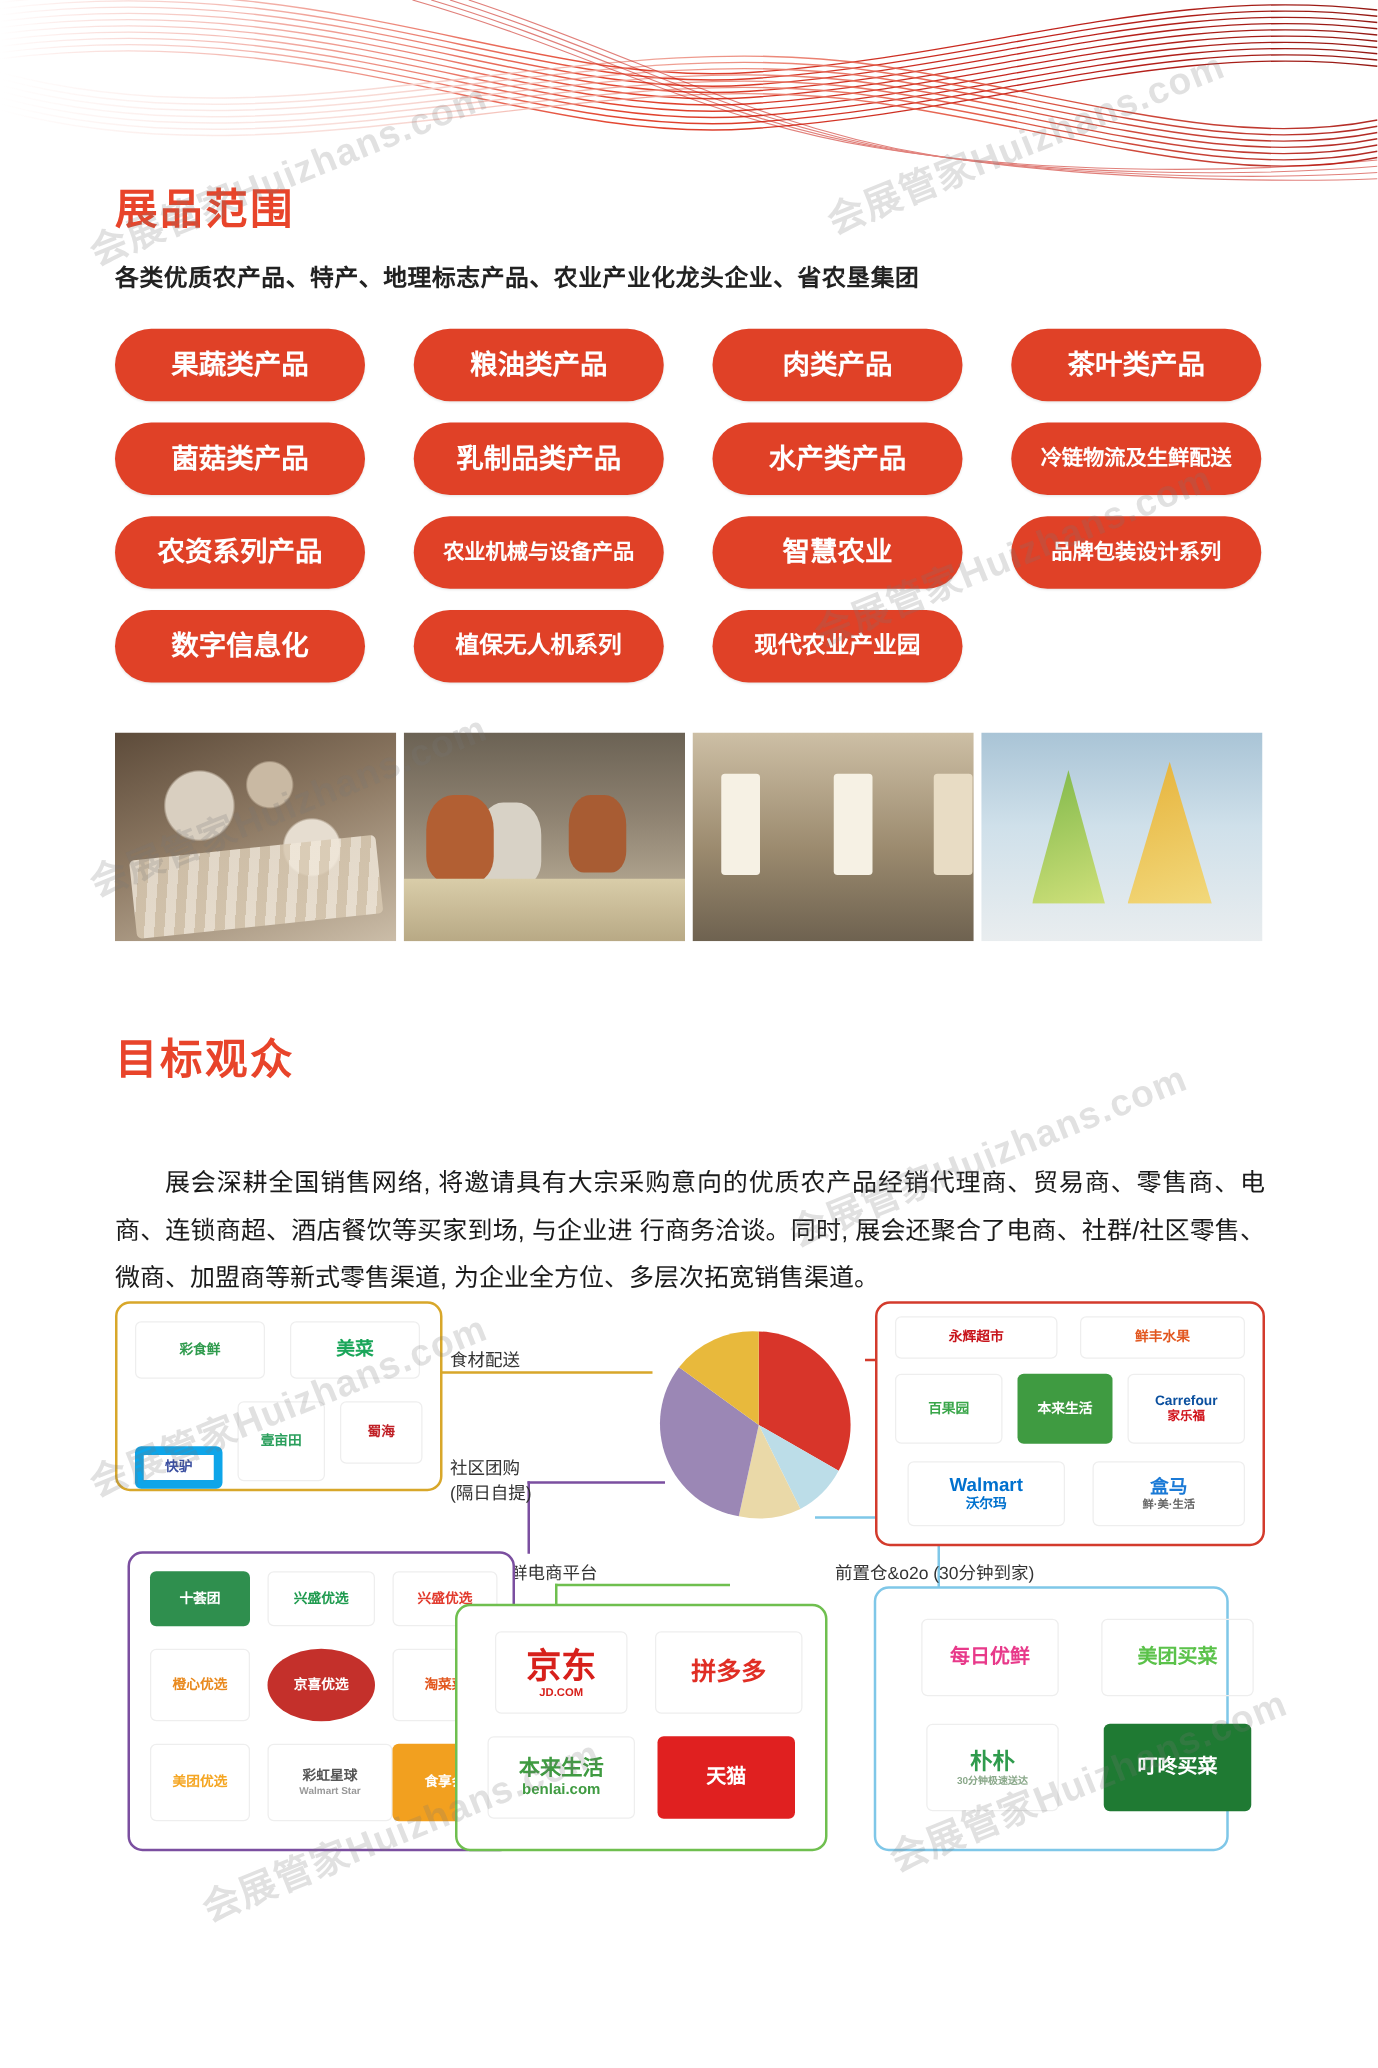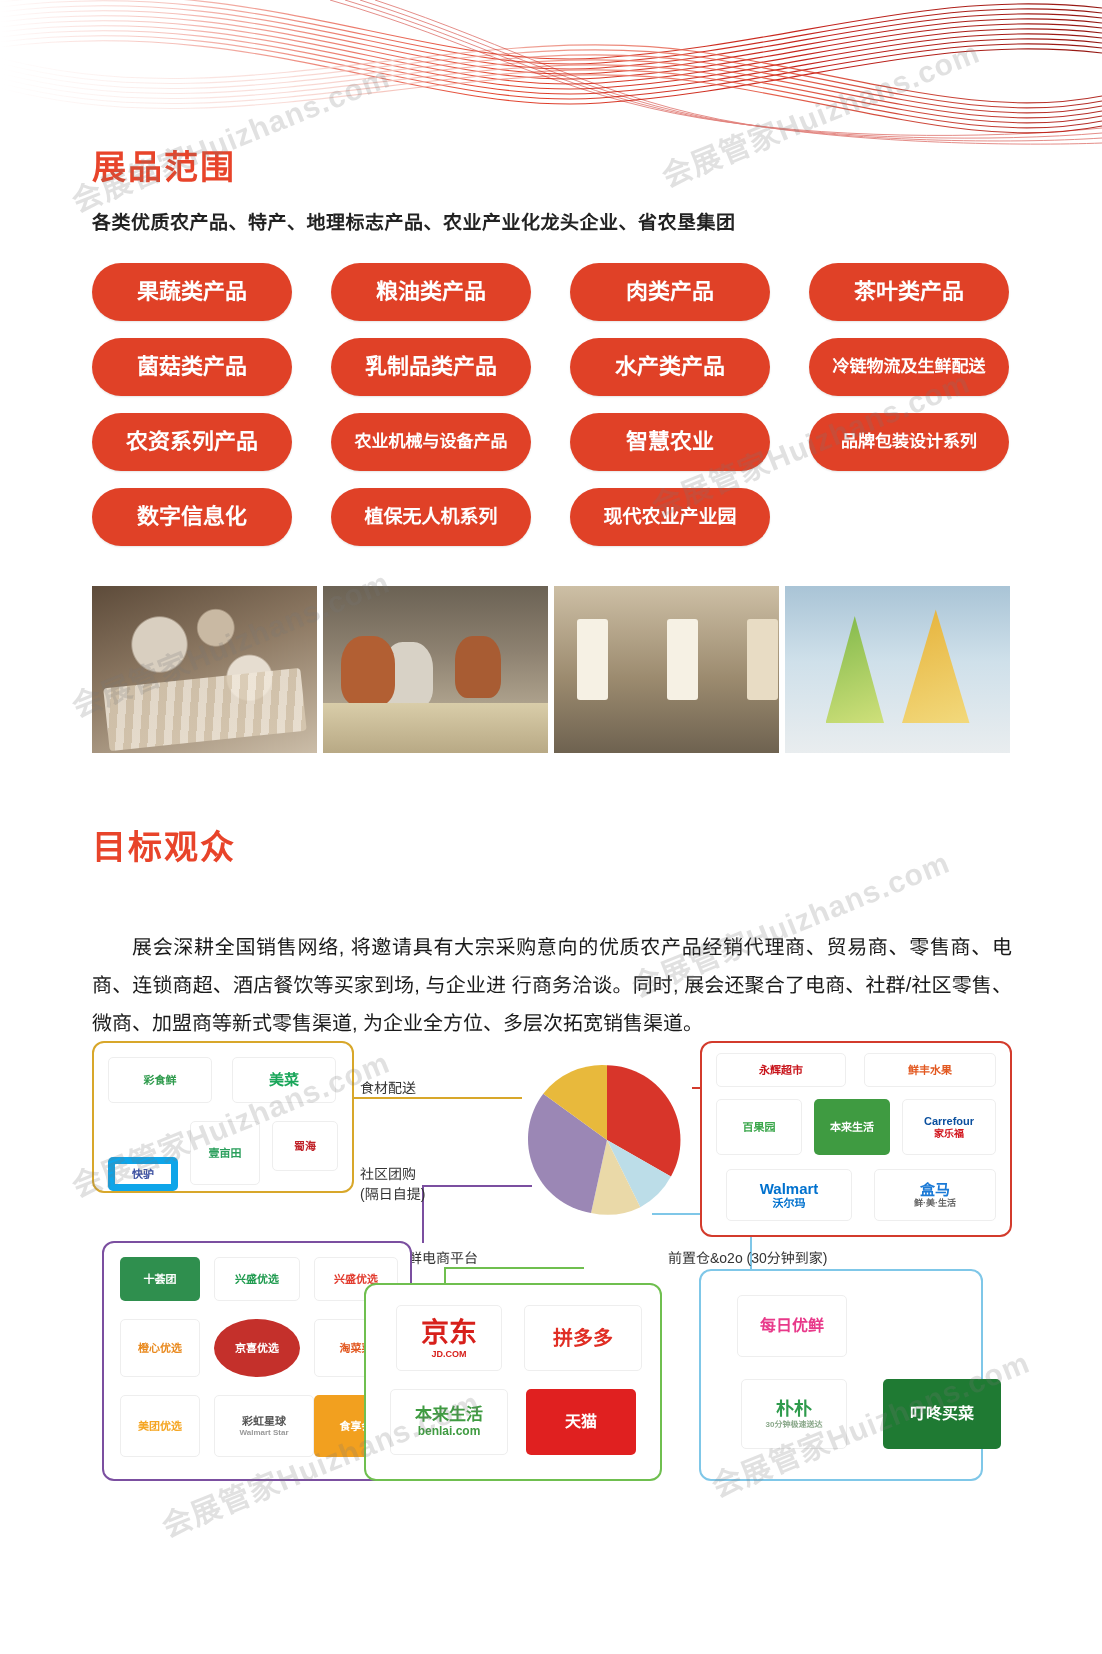--- a/index.html
+++ b/index.html
@@ -334,20 +334,23 @@
     </div>
     <div class="logo" style="position:absolute;left:160px;top:104px;width:110px;height:66px;background:#e02020;">
       <span style="color:#fff;font-size:16px;">天猫</span>
     </div>
   </div>
 
   <div class="box" style="left:586px; top:234px; width:284px; height:212px; border-color:#7fc7e8;margin-left:21px;">
     <div class="logo" style="position:absolute;left:36px;top:24px;width:110px;height:62px;border:1px solid #eee;">
       <span style="color:#e8398a;font-size:16px;">每日优鲜</span>
     </div>
+    <div class="logo" style="position:absolute;left:180px;top:24px;width:122px;height:62px;border:1px solid #eee;">
+      <span style="color:#5bc24a;font-size:16px;">美团买菜</span>
+    </div>
     <div class="logo" style="position:absolute;left:40px;top:108px;width:106px;height:70px;border:1px solid #eee;flex-direction:column;">
       <span style="color:#2f9b4d;font-size:18px;">朴朴</span>
       <span style="color:#8aa88a;font-size:8px;">30分钟极速送达</span>
     </div>
     <div class="logo" style="position:absolute;left:182px;top:108px;width:118px;height:70px;background:#1f7a33;">
       <span style="color:#fff;font-size:16px;">叮咚买菜</span>
     </div>
   </div>
 </div>
 

